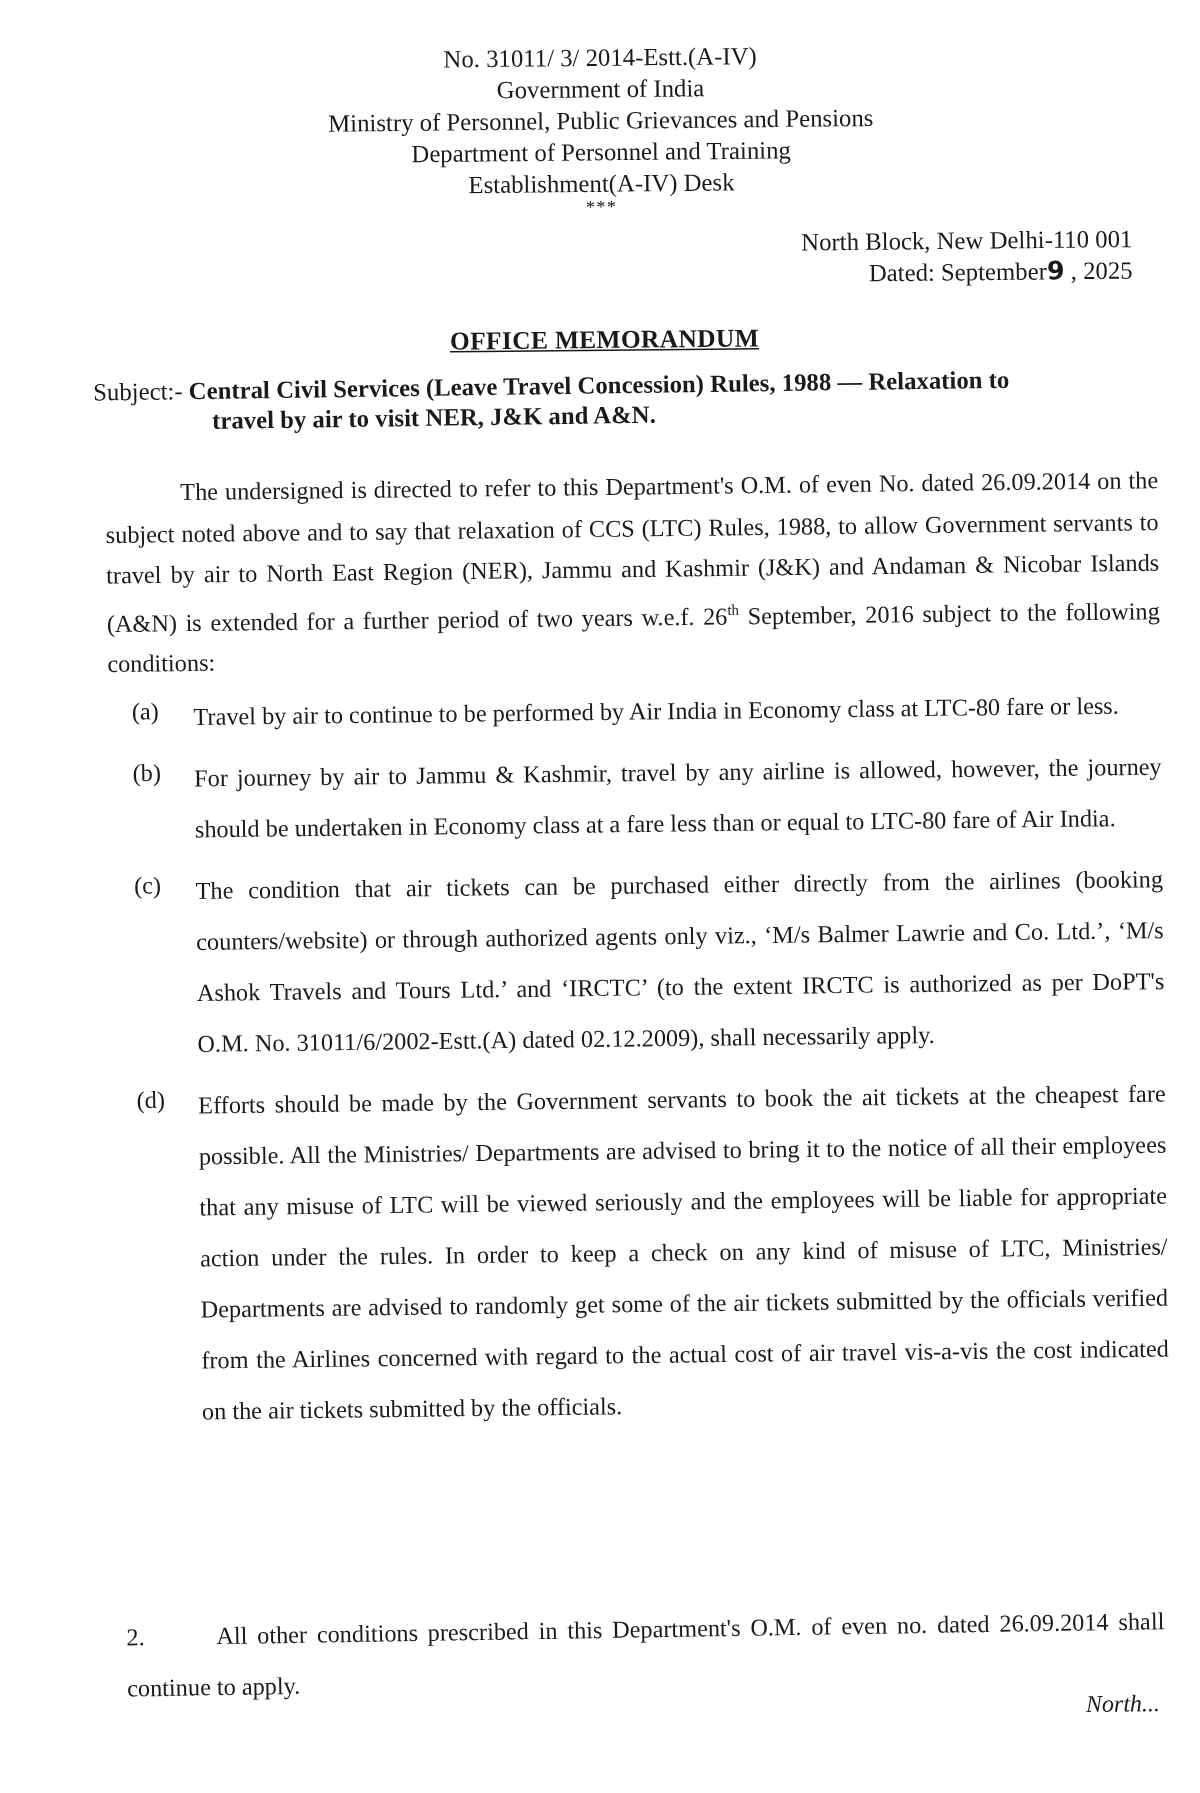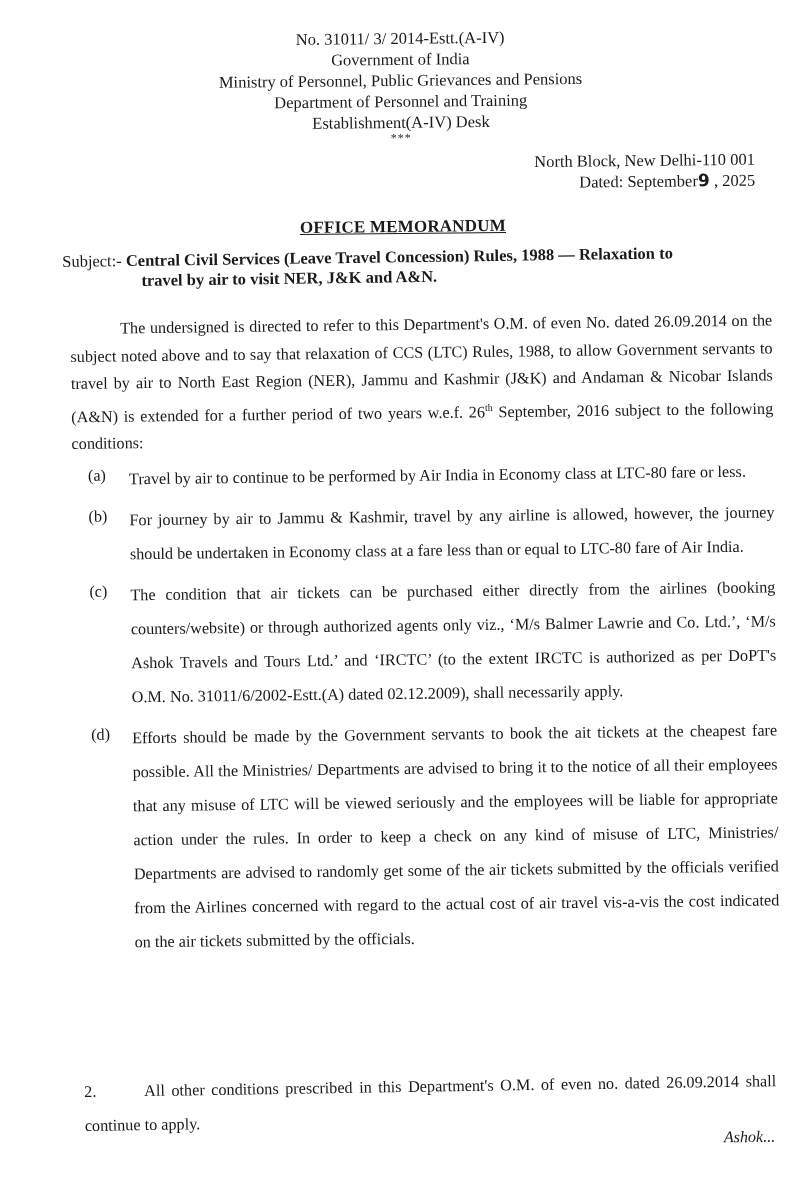--- a/index.html
+++ b/index.html
@@ -109,15 +109,15 @@
         <span class="cond-marker">(d)</span>
         <span class="cond-text">Efforts should be made by the Government servants to book the ait tickets at the cheapest fare possible. All the Ministries/ Departments are advised to bring it to the notice of all their employees that any misuse of LTC will be viewed seriously and the employees will be liable for appropriate action under the rules. In order to keep a check on any kind of misuse of LTC, Ministries/ Departments are advised to randomly get some of the air tickets submitted by the officials verified from the Airlines concerned with regard to the actual cost of air travel vis-a-vis the cost indicated on the air tickets submitted by the officials.</span>
       </li>
     </ul>
   </div>
 
   <div class="para2-wrap">
     <span class="para2-num">2.</span><span>All other conditions prescribed in this Department's O.M. of even no. dated 26.09.2014 shall continue to apply.</span>
   </div>
 
-  <div class="contd">Ashok...</div>
+  <div class="contd">North...</div>
 
 </div>
 
 </body></html>

